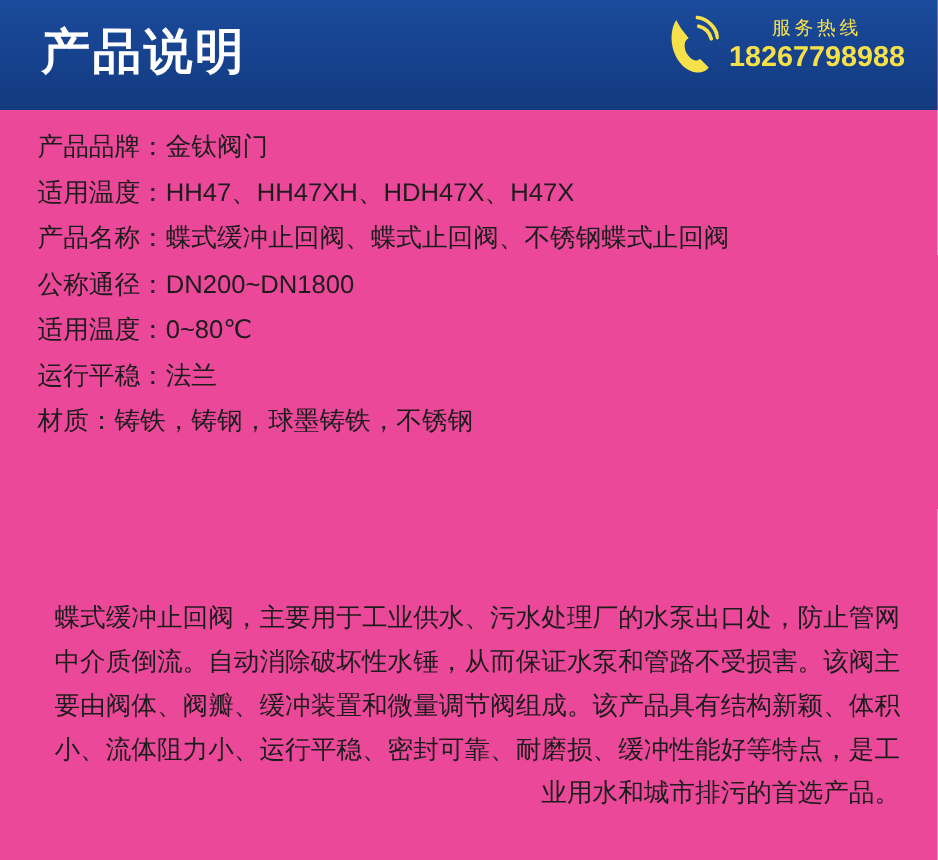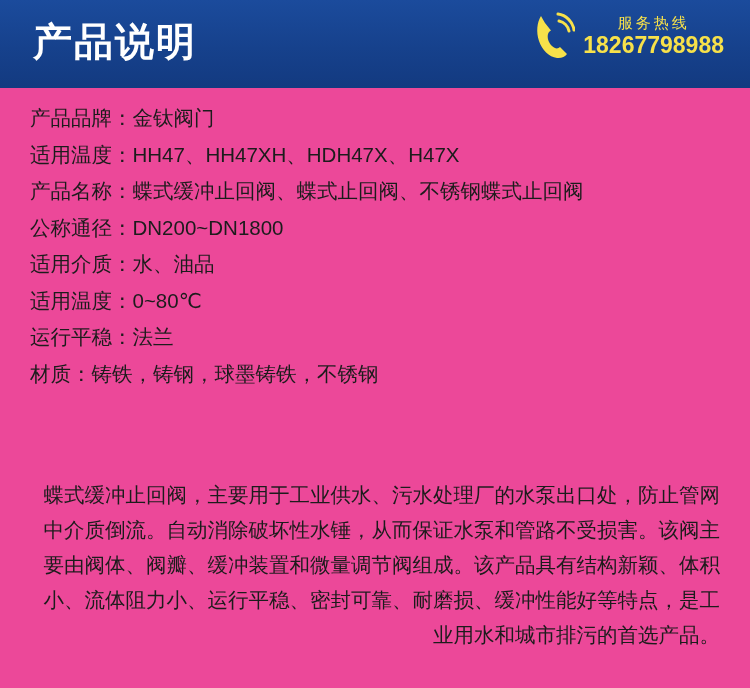--- a/index.html
+++ b/index.html
@@ -123,21 +123,20 @@
         <span class="hotline-number">18267798988</span>
       </span>
     </div>
   </div>
 
   <div class="specs">
     <div class="spec-row">产品品牌：金钛阀门</div>
     <div class="spec-row">适用温度：HH47、HH47XH、HDH47X、H47X</div>
     <div class="spec-row">产品名称：蝶式缓冲止回阀、蝶式止回阀、不锈钢蝶式止回阀</div>
     <div class="spec-row">公称通径：DN200~DN1800</div>
-    <div class="spec-row">适用介质：水、油品</div>
     <div class="spec-row">适用温度：0~80℃</div>
     <div class="spec-row">运行平稳：法兰</div>
     <div class="spec-row">材质：铸铁，铸钢，球墨铸铁，不锈钢</div>
   </div>
 
   <div class="description">蝶式缓冲止回阀，主要用于工业供水、污水处理厂的水泵出口处，防止管网中介质倒流。自动消除破坏性水锤，从而保证水泵和管路不受损害。该阀主要由阀体、阀瓣、缓冲装置和微量调节阀组成。该产品具有结构新颖、体积小、流体阻力小、运行平稳、密封可靠、耐磨损、缓冲性能好等特点，是工业用水和城市排污的首选产品。</div>
 
 </div>
 
 </body></html>

